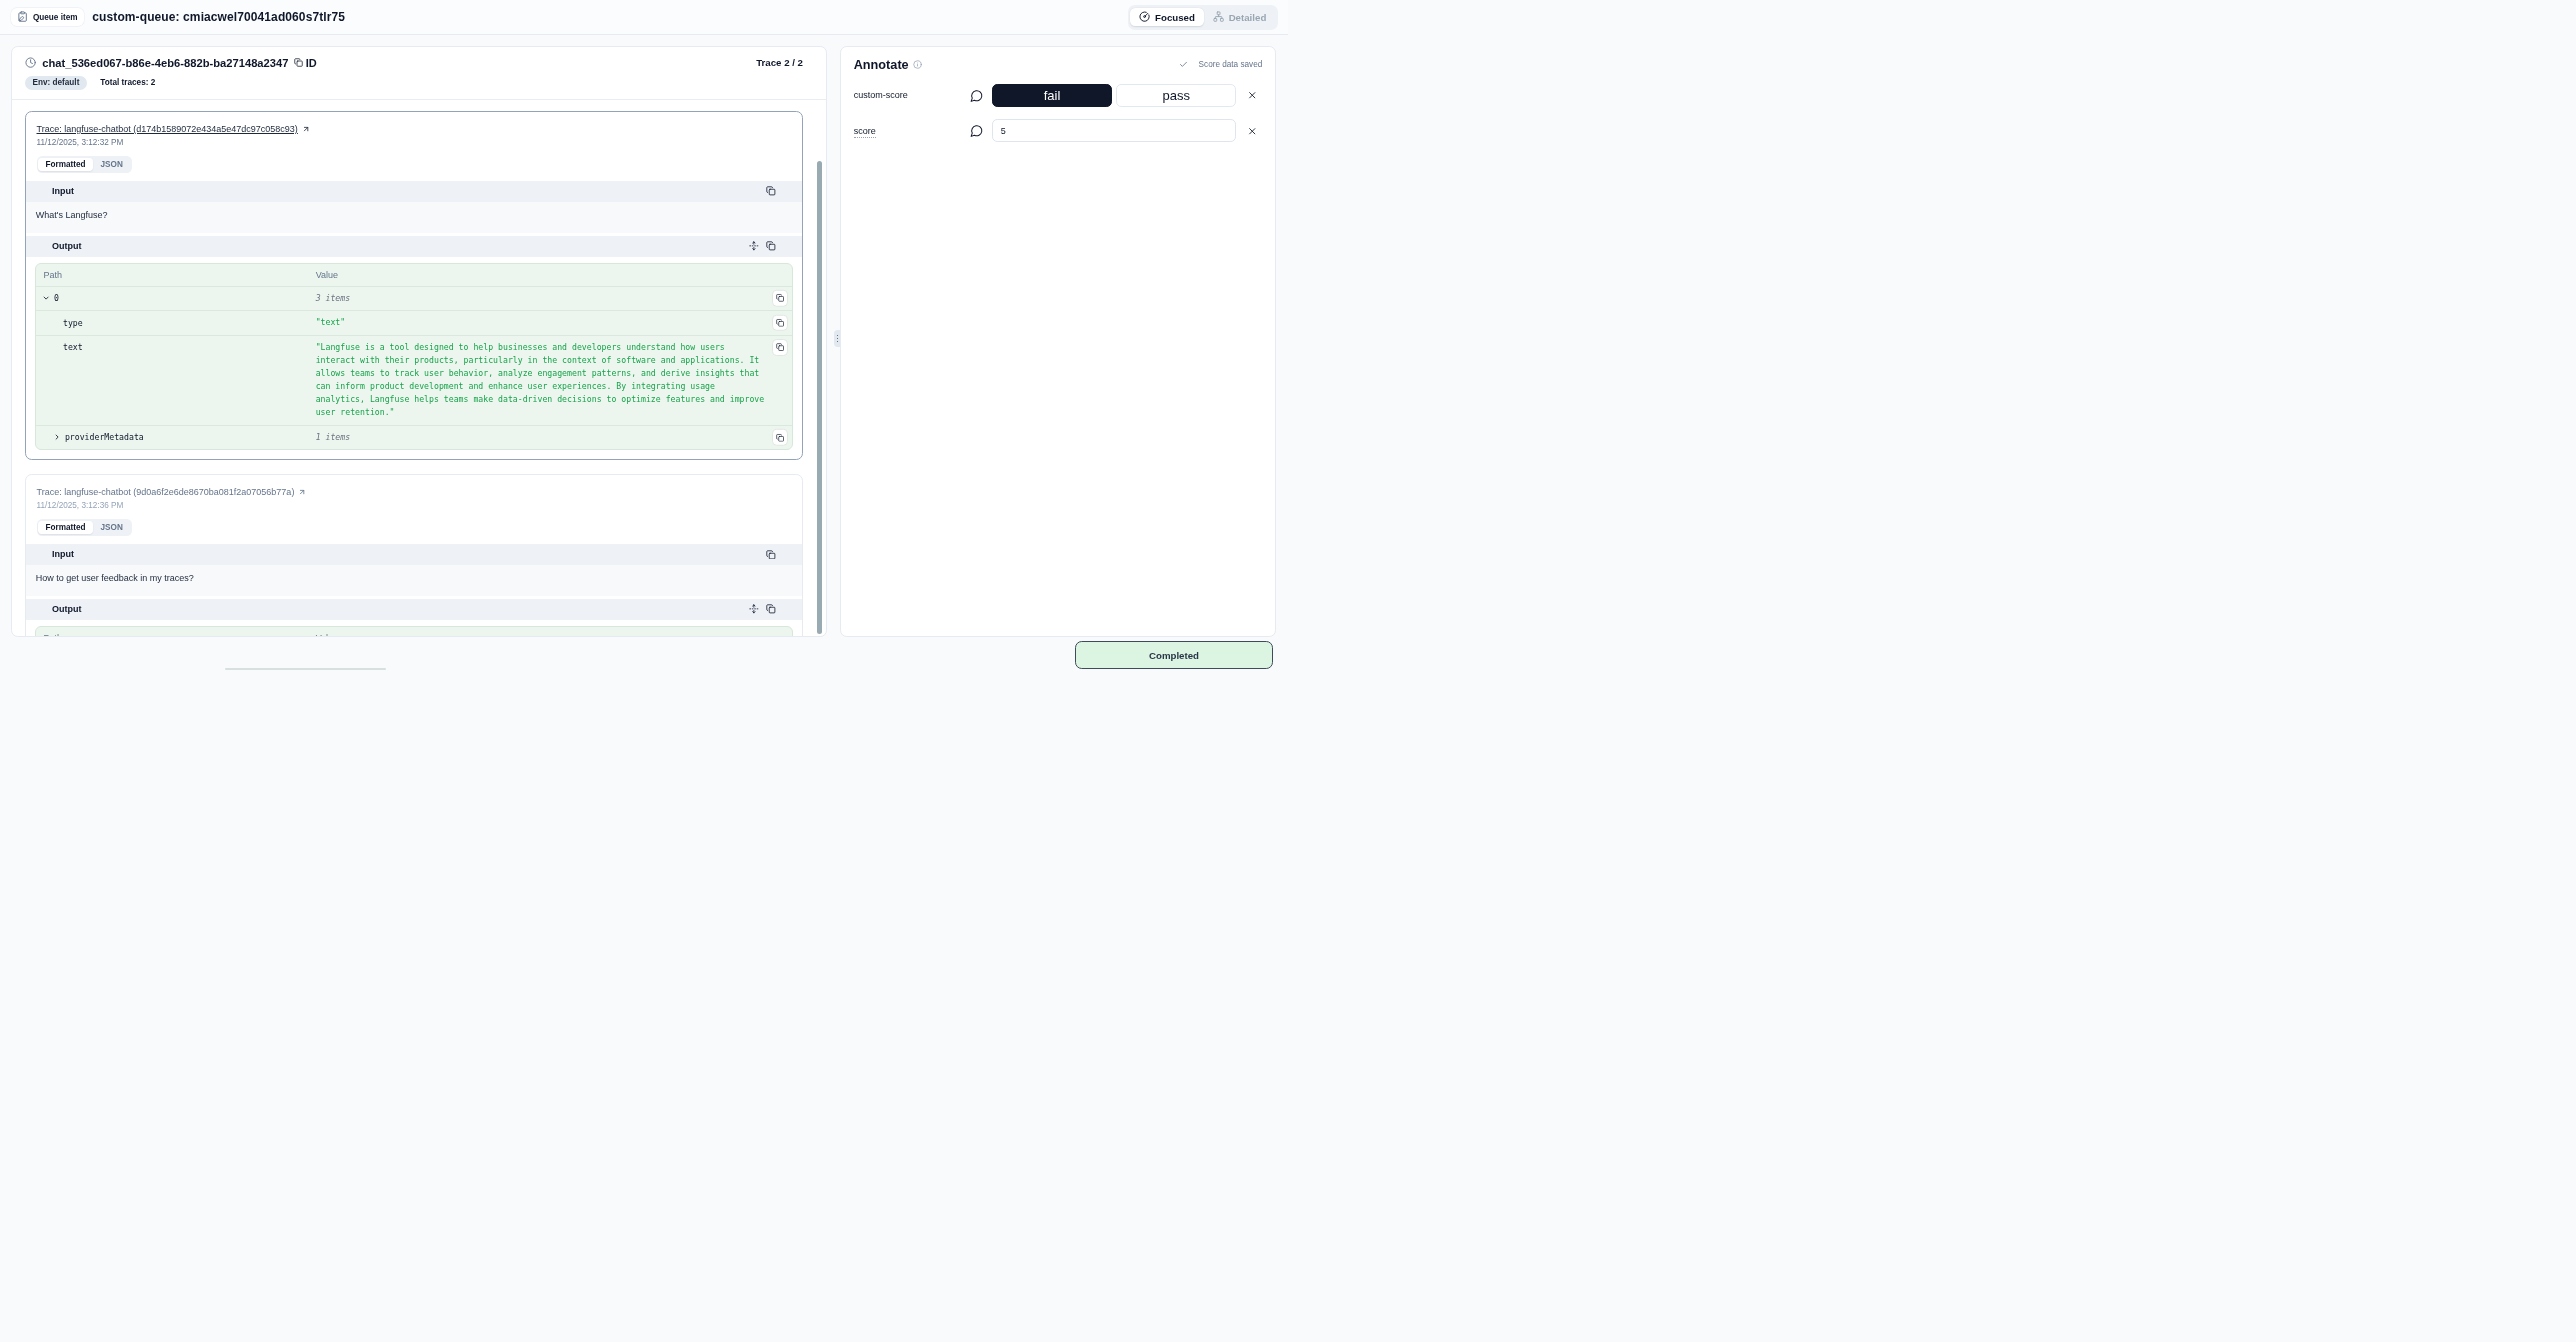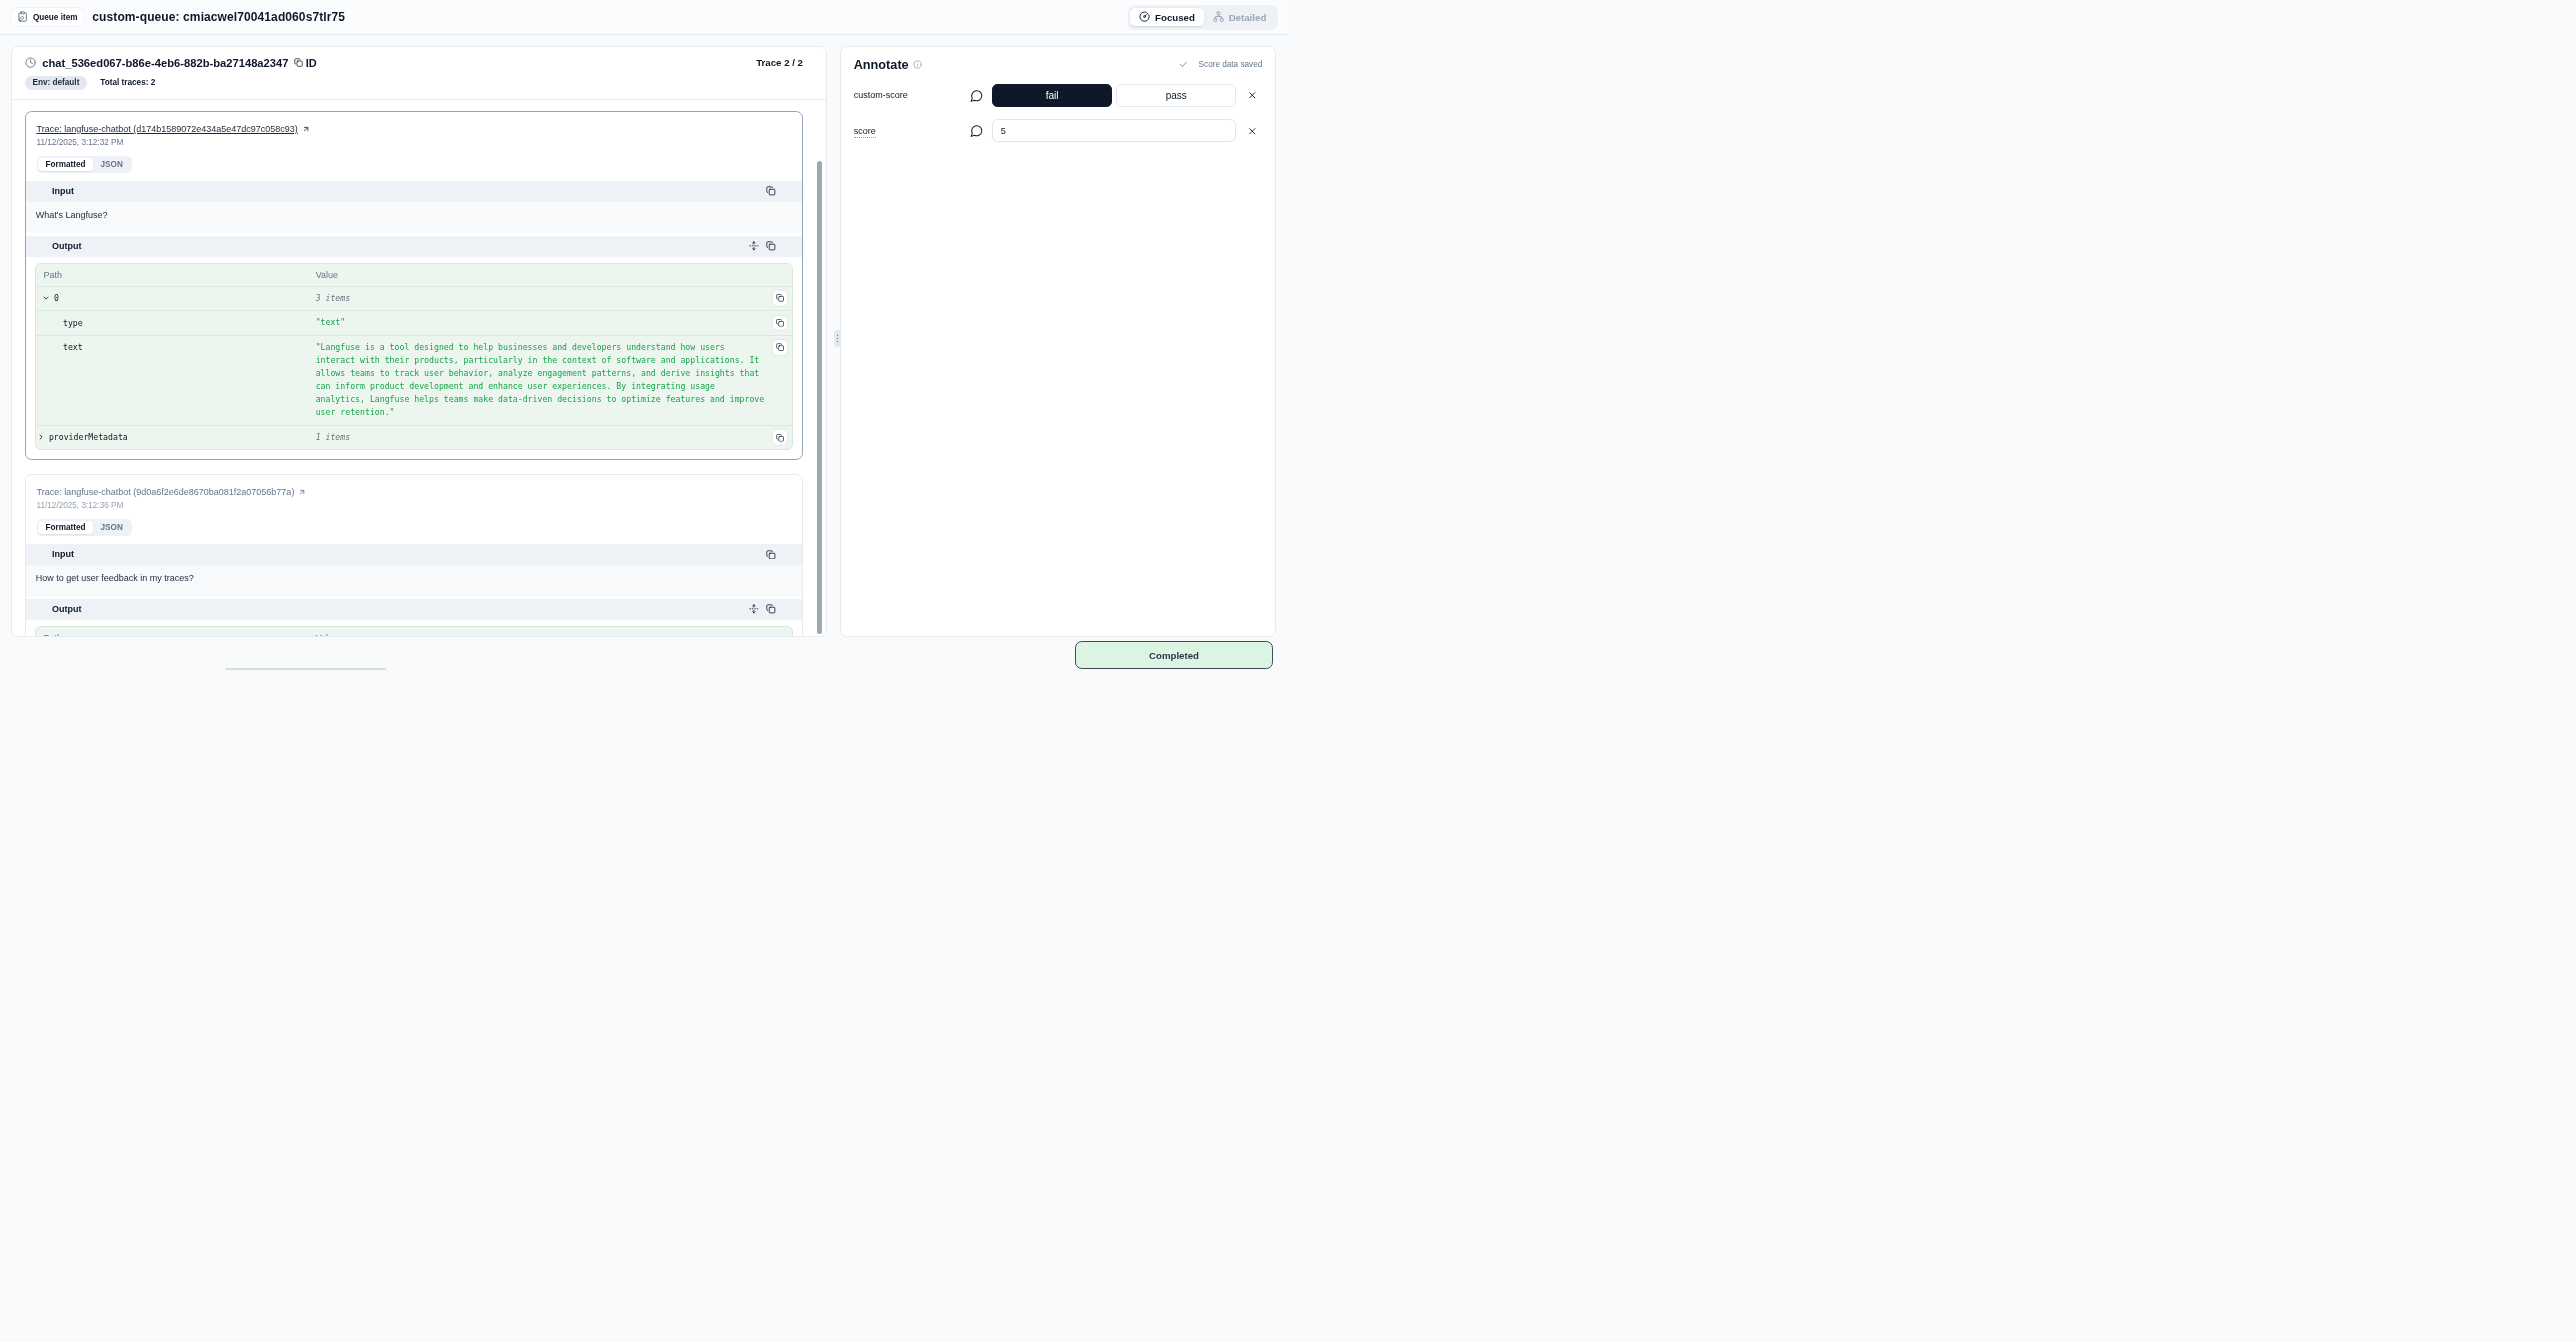--- a/index.html
+++ b/index.html
@@ -110,21 +110,21 @@
   }
   .jt-head{ display:flex; border-bottom:0.7px solid #dbe8de; font-family:"Liberation Sans", sans-serif; font-size:9px; color:#64748b; }
   .jt-head > div{ padding:6px 7.5px; }
   .jt-col-path{ width:36%; flex:none; }
   .jt-col-val{ flex:1; }
   .jt-row{ display:flex; border-bottom:0.7px solid #dbe8de; position:relative; min-height:21px; }
   .jt-row:last-child{ border-bottom:none; }
   .jt-path{ width:36%; flex:none; display:flex; align-items:center; gap:3.7px; padding:5.2px 6px; color:#0f172a; }
   .jt-row.top-align .jt-path{ align-items:flex-start; padding-top:6px; }
   .jt-path.indent{ padding-left:27px; }
-  .jt-path.indent-chev{ padding-left:1px; }
+  .jt-path.indent-chev{ padding-left:17px; }
   .jt-val{ flex:1; padding:5.2px 25.4px 5.2px 7.5px; line-height:1.6; }
   .v-items{ font-style:italic; color:#6b7280; }
   .v-str{ color:#16a34a; }
   .chev{ color:#0f172a; flex:none; }
   .copy-chip{
     position:absolute; right:3.7px; top:50%; transform:translateY(-50%);
     width:16.5px; height:16.5px; background:#ffffff; border:0.7px solid #e0e8e2; border-radius:4.5px;
     display:flex; align-items:center; justify-content:center; cursor:pointer; color:#0f172a;
   }
   .jt-row.top-align .copy-chip{ top:3.7px; transform:none; }
@@ -148,21 +148,21 @@
   .an-head{ display:flex; align-items:center; padding:10.5px 12.7px 0; }
   #annotate-title{ font-size:12.7px; font-weight:bold; }
   .info-ic{ color:#94a3b8; margin-left:4.5px; }
   .saved{ margin-left:auto; display:flex; align-items:center; gap:11px; color:#64748b; font-size:8.2px; }
   .score-row{ display:flex; align-items:center; padding:0 12.7px; margin-top:12.7px; }
   .score-label{ font-size:9px; width:116px; flex:none; }
   .score-label .dotted{ border-bottom:0.7px dotted #94a3b8; padding-bottom:0.7px; }
   .bubble-btn{ border:none; background:transparent; cursor:pointer; color:#0f172a; padding:0; margin-right:9px; }
   .btn-group{ display:flex; gap:4.5px; width:244px; flex:none; }
   .opt-btn{
-    flex:1; height:22.5px; border-radius:5.2px; font-family:inherit; font-size:10px; cursor:pointer;
+    flex:1; height:22.5px; border-radius:5.2px; font-family:inherit; font-size:13px; cursor:pointer;
     border:0.7px solid #e2e8f0; background:#ffffff; color:#0f172a;
   }
   .opt-btn.selected{ background:#0f1729; border-color:#0f1729; color:#ffffff; }
   .num-input{
     width:244px; height:23px; border:0.7px solid #dfe5ec; border-radius:5.2px;
     font-family:inherit; font-size:9px; color:#0f172a; padding:0 7.5px; background:#ffffff; outline:none;
   }
   .del-btn{
     border:none; background:transparent; cursor:pointer; color:#0f172a;
     margin-left:10.5px; display:flex; align-items:center; justify-content:center; padding:0;

